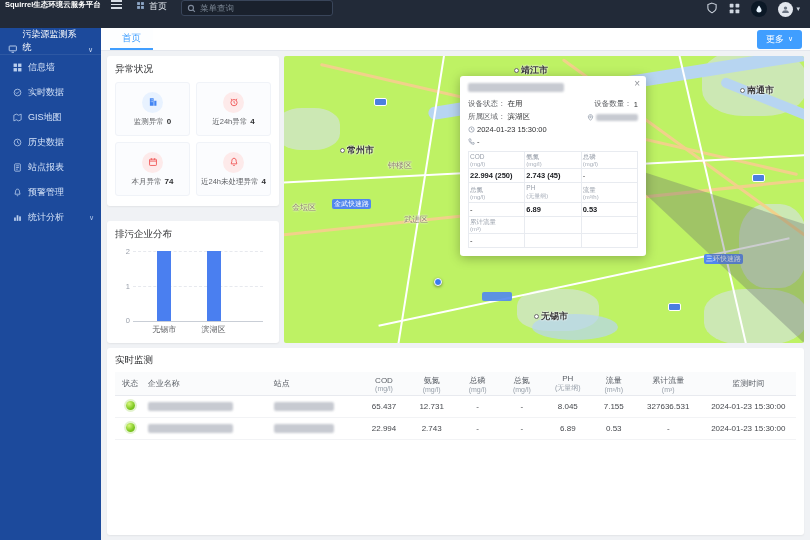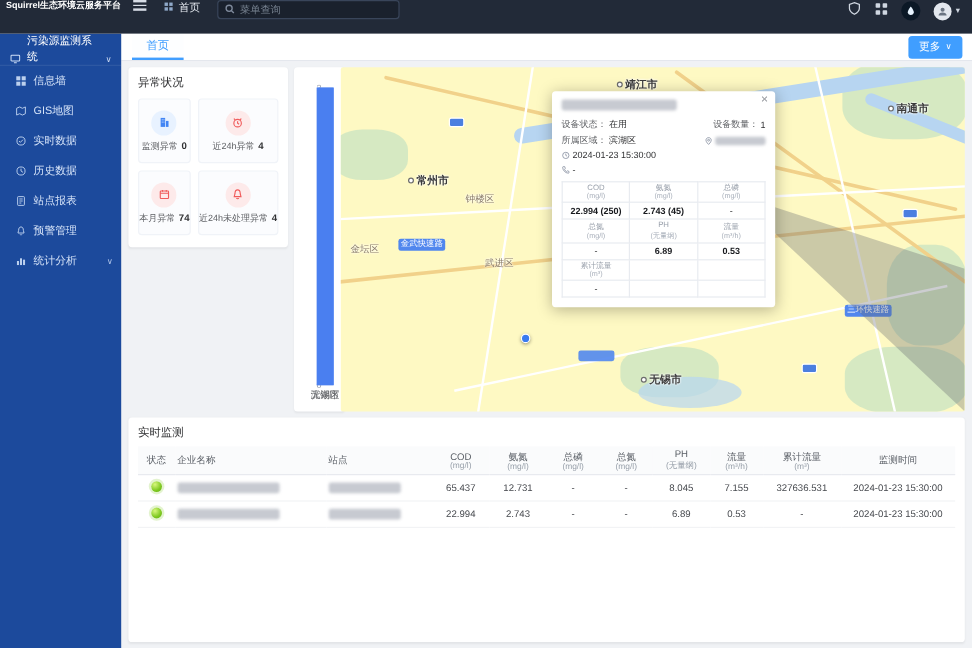--- a/index.html
+++ b/index.html
@@ -32,21 +32,21 @@
 
   
   .tabbar { position:absolute; top:28px; left:101px; right:0; height:23px; background:#fff; border-bottom:1px solid #e4e7ed; display:flex; align-items:center; z-index:9; }
   .tab { margin-left:9px; height:100%; display:flex; align-items:center; padding:0 12px; font-size:9.5px; color:#409eff; border-bottom:2px solid #409eff; background:#fdfeff; cursor:pointer; }
   .more-btn { margin-left:auto; margin-right:8px; background:#409eff; color:#fff; font-size:9px; padding:3px 9px; border-radius:3px; display:flex; align-items:center; gap:4px; cursor:pointer; }
   .more-btn .chev { font-size:7px; }
 
   
   .content { position:absolute; top:51px; left:101px; right:0; bottom:0; padding:5px 6px; display:flex; flex-direction:column; gap:5px; overflow:hidden; }
   .row1 { display:flex; gap:5px; height:287px; }
-  .leftcol { width:172px; flex:none; display:flex; gap:5px; }
+  .leftcol { width:172px; flex:none; display:flex; flex-direction:column; gap:15px; }
   .panel { background:#fff; border-radius:3px; box-shadow:0 1px 2px rgba(0,0,0,.06); }
   .panel-title { font-size:9.5px; color:#303133; }
 
   
   .abnormal { height:150px; padding:7px 8px; }
   .cards { margin-top:6px; display:grid; grid-template-columns:1fr 1fr; gap:6px; }
   .acard { background:#fbfcfe; border:1px solid #f0f3f8; border-radius:3px; height:54px; display:flex; flex-direction:column; align-items:center; justify-content:center; gap:4px; }
   .icirc { width:21px; height:21px; border-radius:50%; display:flex; align-items:center; justify-content:center; }
   .icirc.blue { background:#e8f2ff; color:#4285f4; }
   .icirc.red { background:#fdeaea; color:#f05b5b; }
@@ -55,21 +55,21 @@
 
   
   .chartpanel { flex:1; padding:7px 8px; display:flex; flex-direction:column; }
   .chartwrap { position:relative; flex:1; margin:10px 8px 14px 18px; border-bottom:1px solid #c9ced6; }
   .gridline { position:absolute; left:0; right:0; border-top:1px dashed #e7e9ee; }
   .ytick { position:absolute; left:-14px; width:11px; text-align:right; font-size:7.5px; color:#9aa0ab; }
   .bar { position:absolute; bottom:0; width:14px; }
   .xlab { position:absolute; top:100%; margin-top:3px; transform:translateX(-50%); font-size:8px; color:#606266; white-space:nowrap; }
 
   
-  .map { flex:1; position:relative; background:#fef9c3; border-radius:2px; overflow:hidden; }
+  .map { flex:1; position:relative; background:#bef264; border-radius:2px; overflow:hidden; }
   .terrain { position:absolute; border-radius:40%; }
   .green { background:#cfe6c2; opacity:.85; }
   .water { background:#b7d5f1; }
   .road-y { position:absolute; height:3px; background:#f1d18a; border-radius:2px; z-index:1; }
   .road-w { position:absolute; height:2px; background:#ffffff; z-index:1; }
   .mlabel { position:absolute; z-index:2; white-space:nowrap; }
   .mlabel.city { font-size:9px; color:#3b3b3b; font-weight:bold; text-shadow:0 0 2px #fff,0 0 2px #fff; display:flex; align-items:center; gap:2px; }
   .citydot { display:inline-block; width:5px; height:5px; border-radius:50%; background:#fff; border:1.5px solid #6d6d6d; }
   .mlabel.district { font-size:8px; color:#8a7c68; text-shadow:0 0 2px #fff,0 0 2px #fff; }
   .mlabel.road { font-size:7px; color:#fff; background:#5187ee; border-radius:2px; padding:0 2px; line-height:10px; }
@@ -81,21 +81,21 @@
   
   .popup { position:absolute; left:176px; top:20px; width:186px; background:#fff; border-radius:3px; box-shadow:0 2px 12px rgba(0,0,0,.28); padding:7px 8px 8px; z-index:5; font-size:7.5px; color:#606266; }
   .p-close { position:absolute; top:3px; right:6px; font-size:10px; color:#909399; cursor:pointer; line-height:1; }
   .blur { background:#c7cad1; border-radius:2px; filter:blur(1.3px); }
   .p-title { width:96px; height:9px; margin-bottom:7px; }
   .p-line { display:flex; justify-content:space-between; align-items:center; margin:3px 0; }
   .p-pair { display:flex; align-items:center; gap:2px; }
   .pval { color:#303133; }
   .addr-blur { width:42px; height:7px; display:inline-block; }
   .pgrid { border-collapse:collapse; width:100%; margin-top:5px; }
-  .pgrid td { border:1px solid #e8ebf0; text-align:center; vertical-align:middle; padding:1px; width:33.3%; }
+  .pgrid td { border:1px solid #e8ebf0; vertical-align:middle; padding:1px; width:33.3%; }
   .pgh { font-size:6.5px; color:#99a0ab; line-height:1.25; }
   .pgu { font-size:6px; color:#a8afba; }
   .pv td { font-size:7.5px; color:#303133; height:14px; }
   .pv td.bold { font-weight:bold; color:#17191d; }
 
   
   .tablepanel { flex:1; padding:6px 8px; overflow:hidden; }
   table.rt { border-collapse:collapse; width:100%; margin-top:5px; table-layout:fixed; }
   table.rt th { font-weight:normal; font-size:8px; color:#5a5f66; background:#fafbfc; border-bottom:1px solid #e8eaef; padding:2px 2px; text-align:center; }
   table.rt th .unit { display:block; font-size:7px; color:#98a0aa; }
@@ -174,30 +174,30 @@
       <svg width="9" height="9" viewBox="0 0 16 16" fill="#bcd0ee">
           <rect x="1" y="1" width="6" height="6"></rect>
           <rect x="9" y="1" width="6" height="6"></rect>
           <rect x="1" y="9" width="6" height="6"></rect>
           <rect x="9" y="9" width="6" height="6"></rect>
         </svg>
       <span>信息墙</span>
     </div>
     <div class="side-item">
       <svg width="9" height="9" viewBox="0 0 16 16" fill="none" stroke="#bcd0ee" stroke-width="1.4">
-          <path d="M1.5 4 L6 2 L10 4 L14.5 2 V12 L10 14 L6 12 L1.5 14 Z"></path>
-        </svg>
-      <span>GIS地图</span>
-    </div>
-    <div class="side-item">
-      <svg width="9" height="9" viewBox="0 0 16 16" fill="none" stroke="#bcd0ee" stroke-width="1.4">
           <circle cx="8" cy="8" r="6"></circle>
           <path d="M5 8 L7 10 L11 6"></path>
         </svg>
       <span>实时数据</span>
+    </div>
+    <div class="side-item">
+      <svg width="9" height="9" viewBox="0 0 16 16" fill="none" stroke="#bcd0ee" stroke-width="1.4">
+          <path d="M1.5 4 L6 2 L10 4 L14.5 2 V12 L10 14 L6 12 L1.5 14 Z"></path>
+        </svg>
+      <span>GIS地图</span>
     </div>
     <div class="side-item">
       <svg width="9" height="9" viewBox="0 0 16 16" fill="none" stroke="#bcd0ee" stroke-width="1.4">
           <circle cx="8" cy="8" r="6"></circle>
           <path d="M8 4.5 V8 L11 10"></path>
         </svg>
       <span>历史数据</span>
     </div>
     <div class="side-item">
       <svg width="9" height="9" viewBox="0 0 16 16" fill="none" stroke="#bcd0ee" stroke-width="1.4">
@@ -278,20 +278,21 @@
                     <path d="M8 2 C5.5 2 4.5 4 4.5 7 L3.5 11 H12.5 L11.5 7 C11.5 4 10.5 2 8 2 Z"></path>
                     <path d="M6.5 13 C6.8 14 9.2 14 9.5 13"></path>
                   </svg>
                 </div>
               <div class="aline"><span>近24h未处理异常</span><span class="aval">4</span></div>
             </div>
           </div>
         </div>
 
         <div class="panel chartpanel">
+          <div class="panel-title">排污企业分布</div>
           <div class="chartwrap">
             <div class="gridline" style="top:0"></div>
             <div class="gridline" style="top:50%"></div>
             <span class="ytick" style="top:-4px">2</span>
             <span class="ytick" style="top:calc(50% - 4px)">1</span>
             <span class="ytick" style="bottom:-4px">0</span>
             <div class="bar" style="left: calc(24% - 7px); height: 100%; background: rgb(74, 127, 240);"></div>
             <div class="bar" style="left: calc(62% - 7px); height: 100%; background: rgb(74, 127, 240);"></div>
             <span class="xlab" style="left:24%">无锡市</span>
             <span class="xlab" style="left:62%">滨湖区</span>

